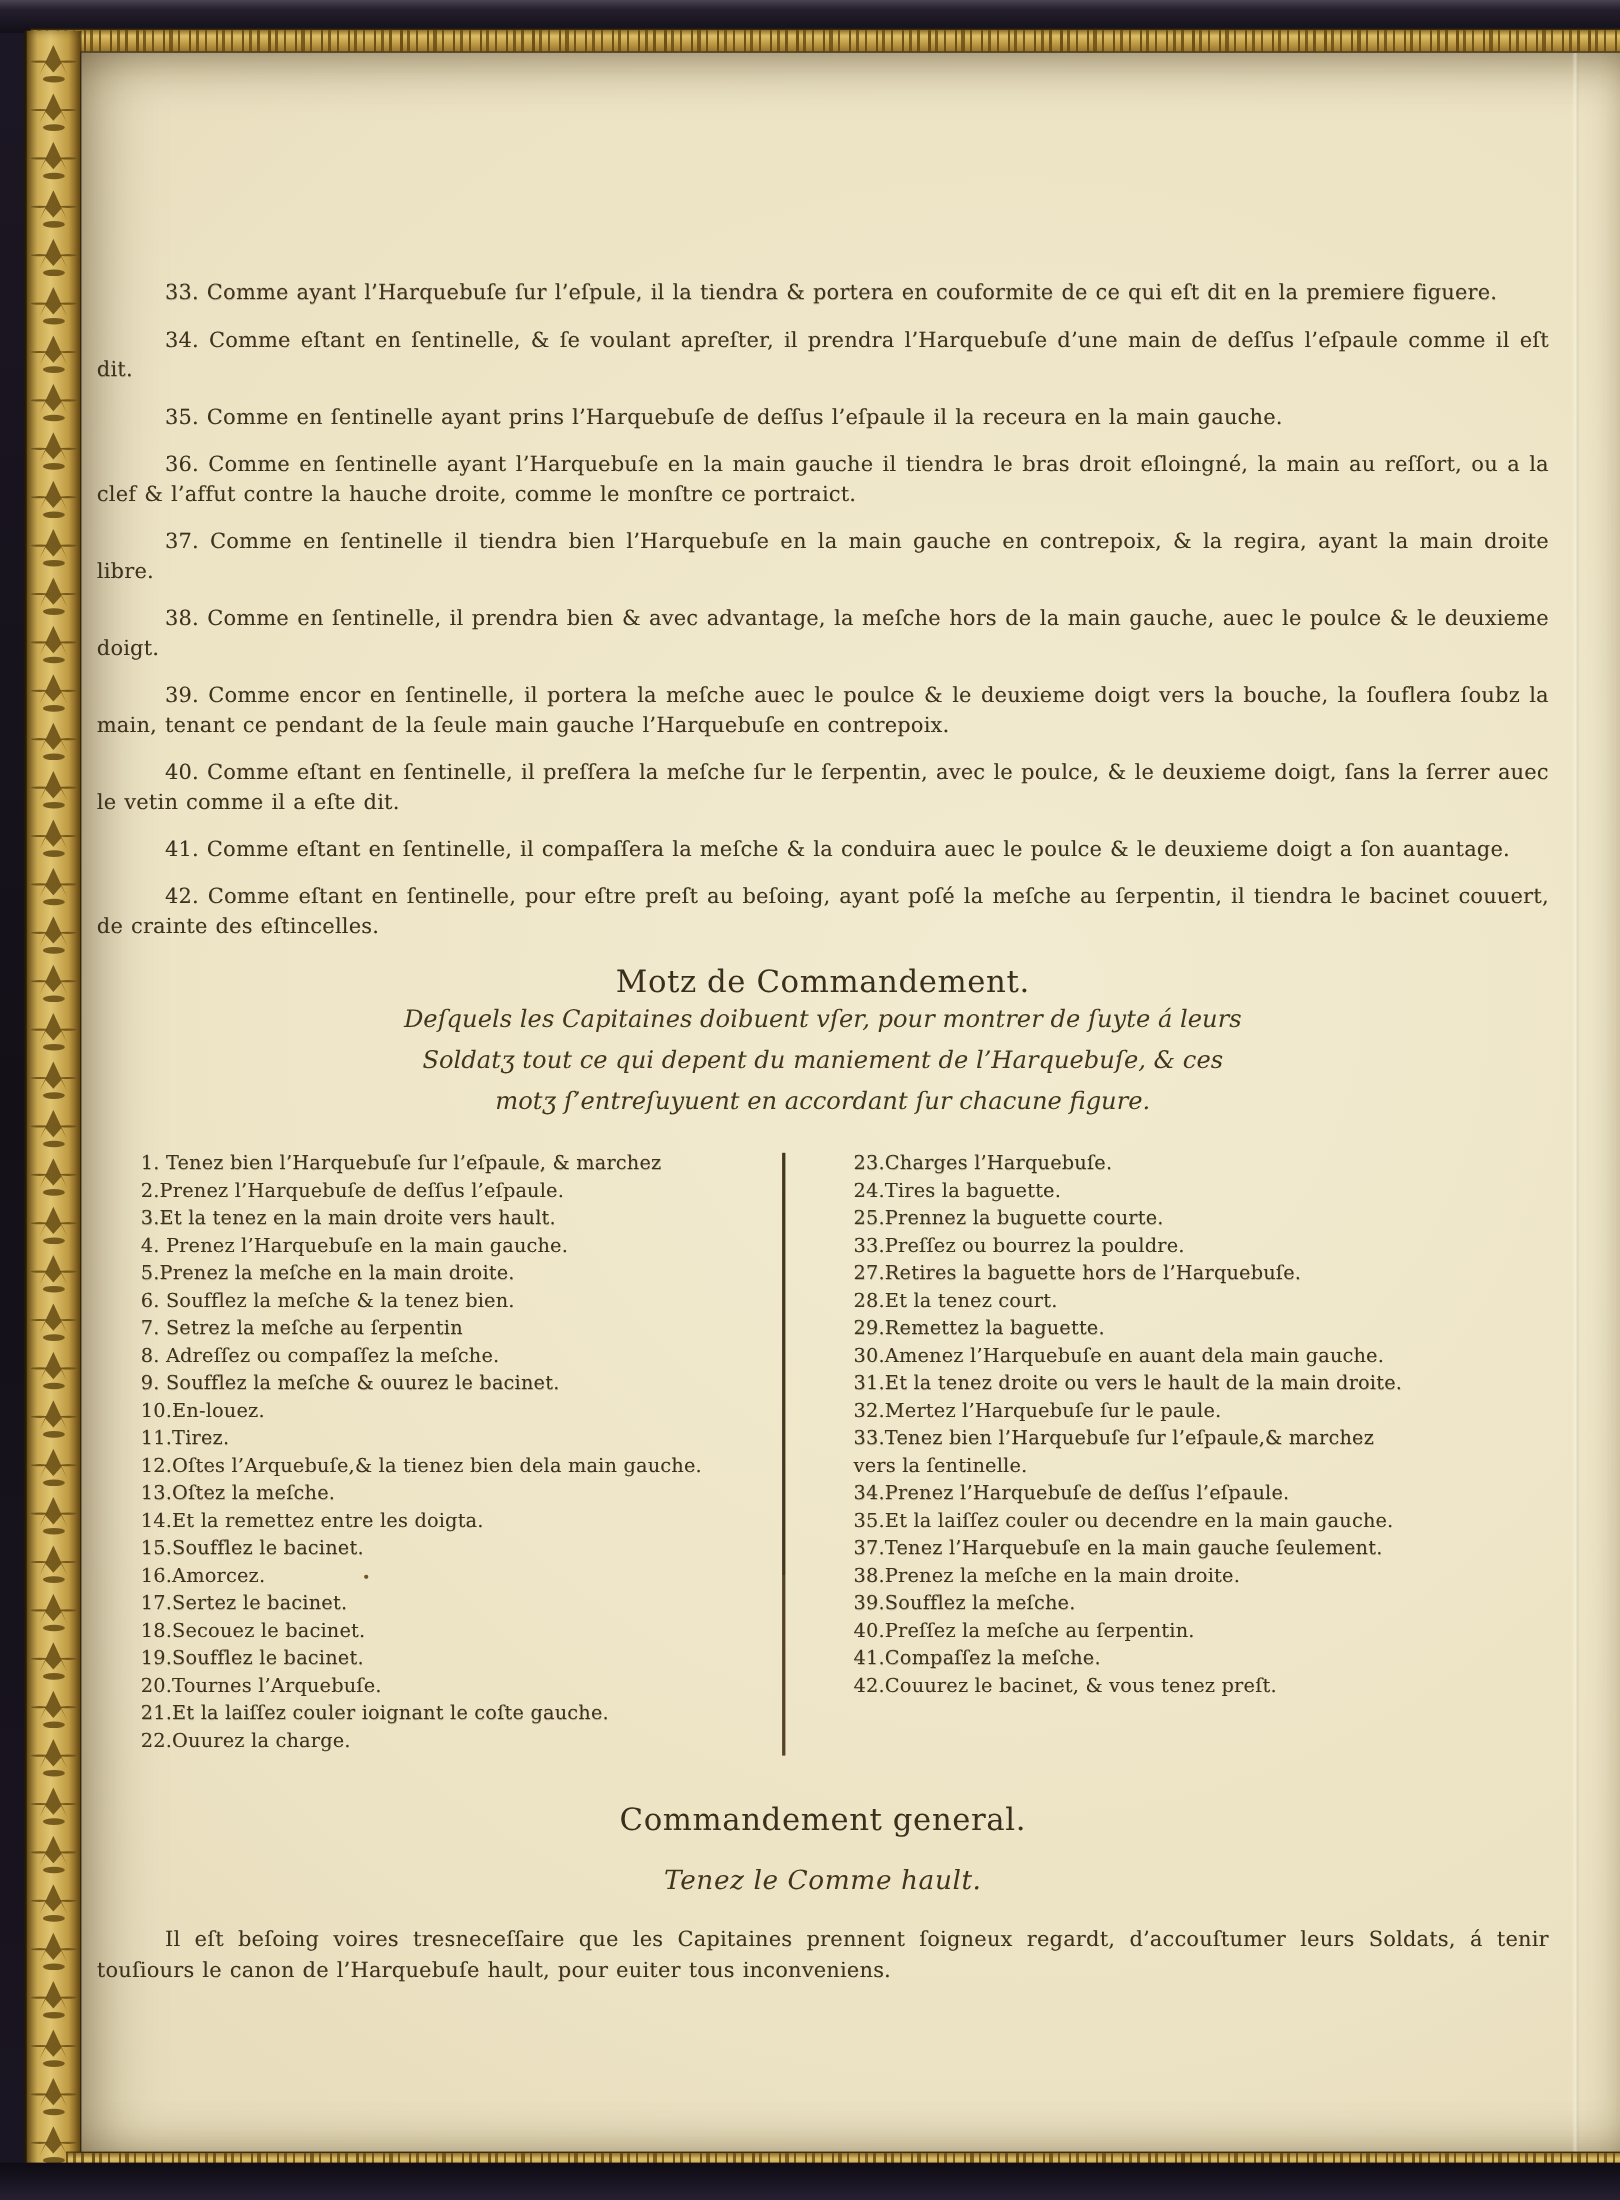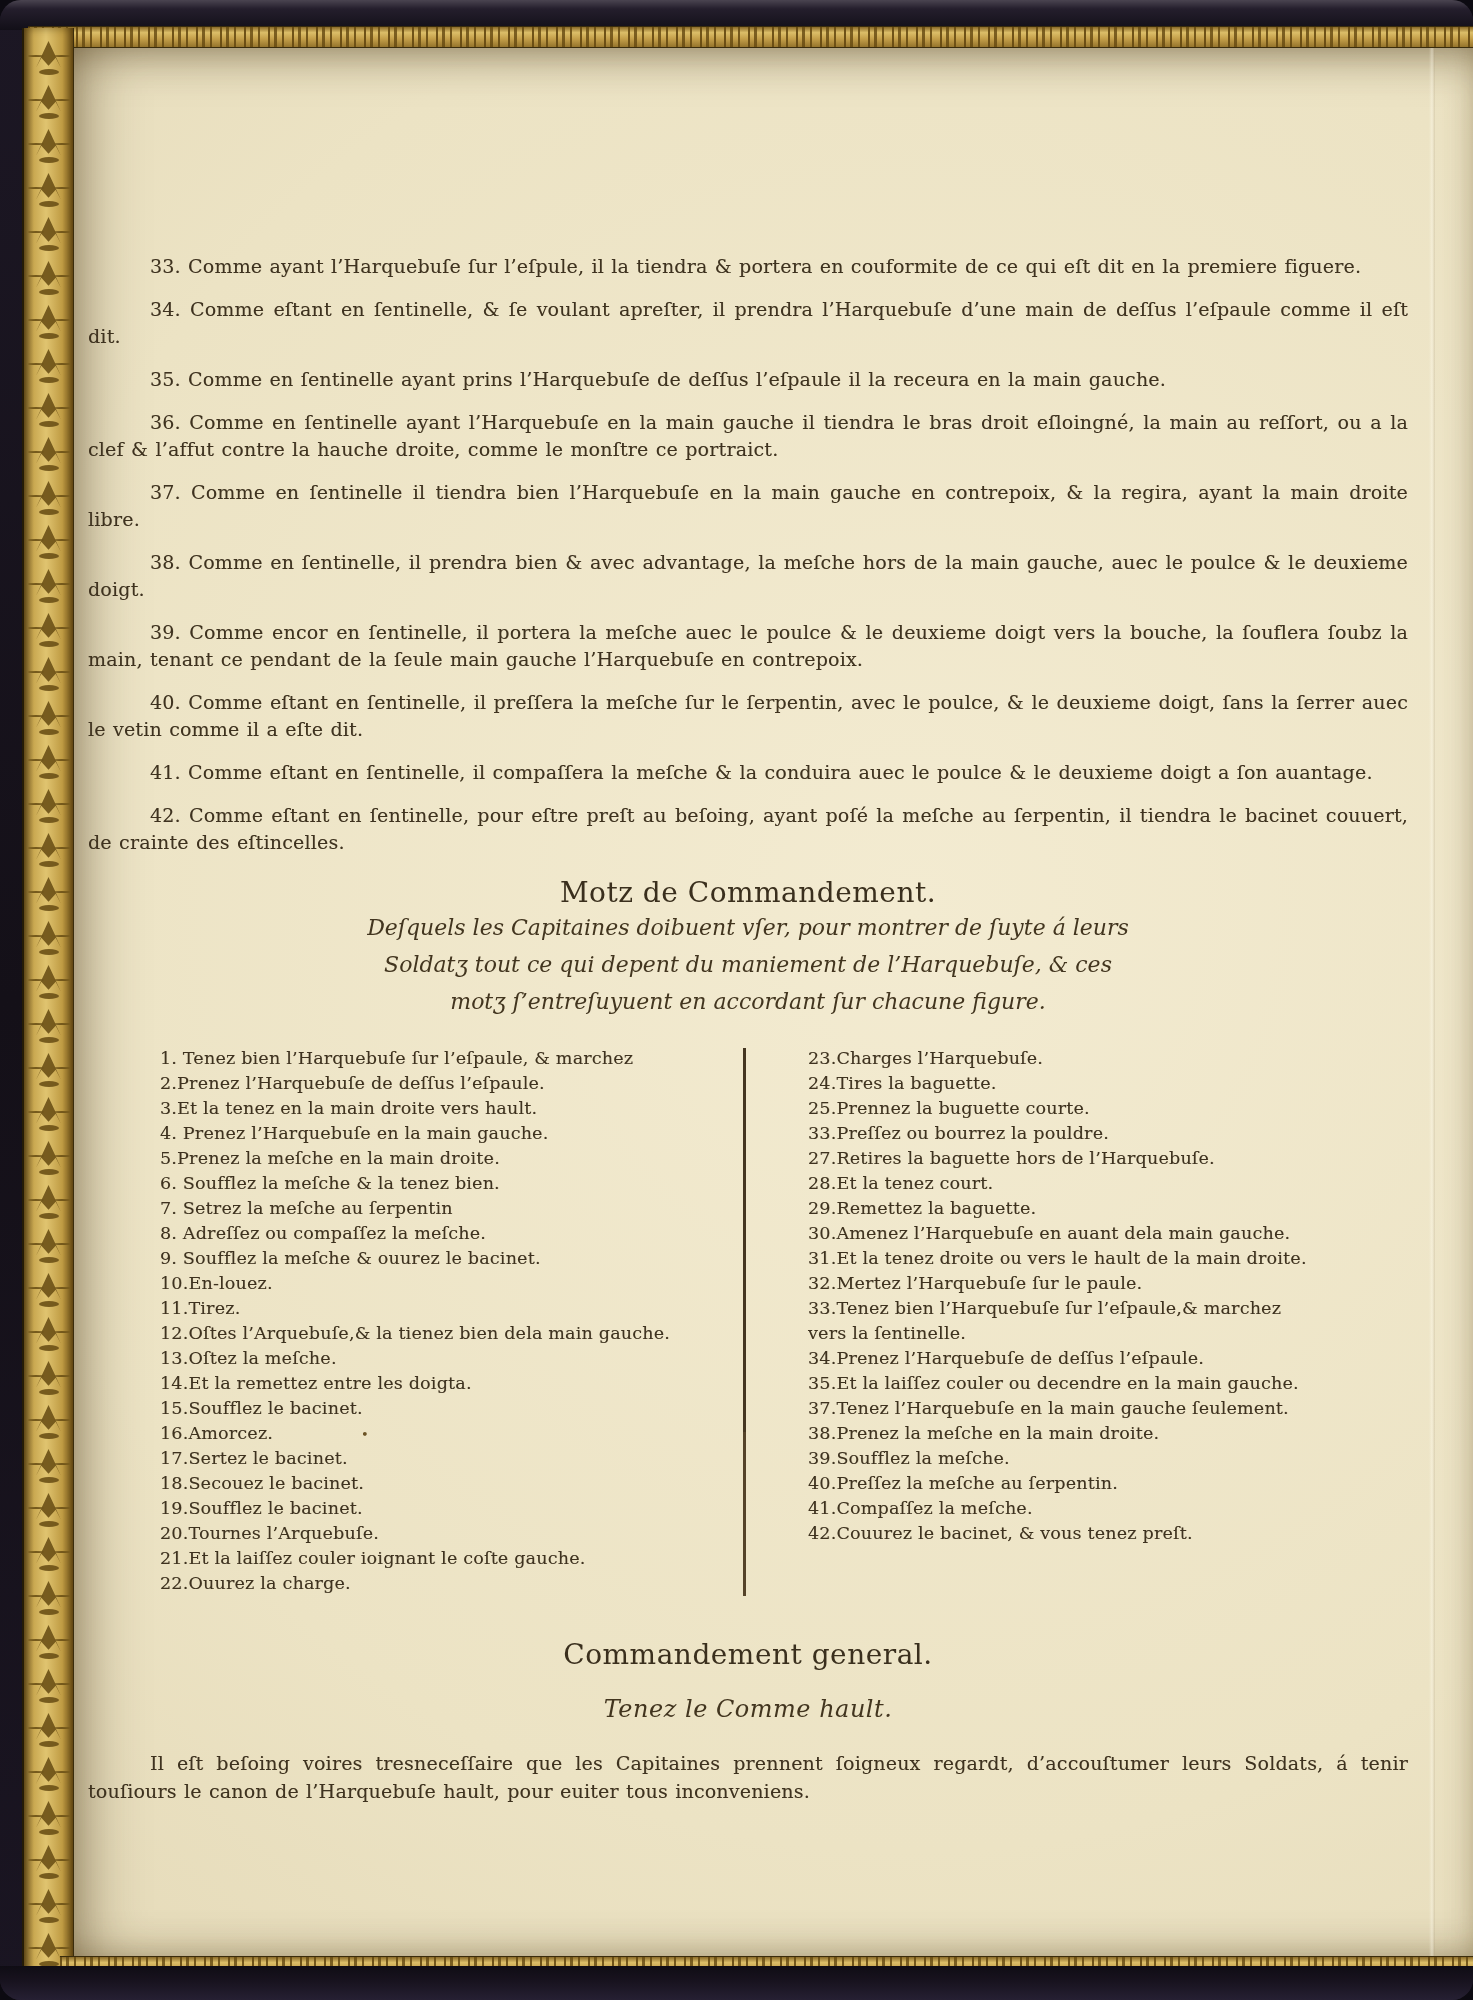--- a/index.html
+++ b/index.html
@@ -1,20 +1,19 @@
 <!DOCTYPE html>
 <html><head>
 <meta charset="utf-8">
 <style>
   html,body { margin:0; padding:0; background:#0c0a11; }
   .scan {
     position:relative; width:1473px; height:2000px; overflow:hidden;
     background:linear-gradient(180deg,#1c1724 0,#141018 50%,#1a1522 100%);
     font-family:"DejaVu Serif", serif;
-    border-radius:21px;
   }
   
   .edge-top { position:absolute; top:0; left:0; right:0; height:30px;
     background:linear-gradient(180deg,#4a4450 0,#241e2c 30%,#120f18 100%); }
   .edge-bottom { position:absolute; bottom:0; left:0; right:0; height:34px;
     background:linear-gradient(0deg,#262033 0,#18131f 55%,#0f0c14 100%); }
   
   .gold-band {
     position:absolute; height:22px;
     background:
@@ -64,21 +63,21 @@
     margin:0 0 16px 0; letter-spacing:.2px; word-spacing:1px;
     text-shadow:.3px .3px 0 rgba(62,50,31,.3);
   }
   .h-roman {
     font-size:28px; font-weight:normal; text-align:center;
     margin:20px 0 0; letter-spacing:.5px; color:#3a2f1d;
   }
   .ital-block { text-align:center; font-style:italic;
     font-size:22px; line-height:37px; color:#42351f; }
   
-  .cols { display:flex; margin:26px 0 0 72px; position:relative; align-items:stretch; }
+  .cols { display:flex; margin:26px 0 0 40px; position:relative; align-items:stretch; }
   .col { box-sizing:content-box; }
   .col.left { width:583px; }
   .divider { width:3px; background:linear-gradient(180deg,#453621 0 70%, #554329 70% 100%); margin-top:2px; }
   .col.right { padding-left:62px; width:505px; }
   .cmd { font-size:17.5px; line-height:25px; letter-spacing:.2px;
     text-shadow:.3px .3px 0 rgba(62,50,31,.3); }
   .amorcez-dot { position:absolute; left:201px; top:381px; font-size:13px; color:#6b5325; }
   .h2 { margin-top:42px; }
   .ital-sub { text-align:center; font-style:italic; font-size:24px;
     margin-top:24px; letter-spacing:.5px; color:#42351f; }

